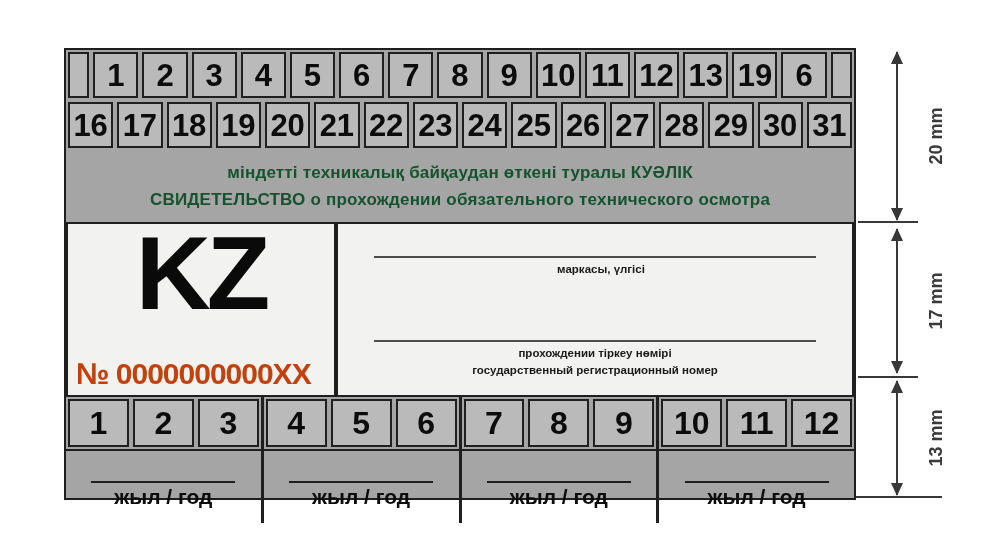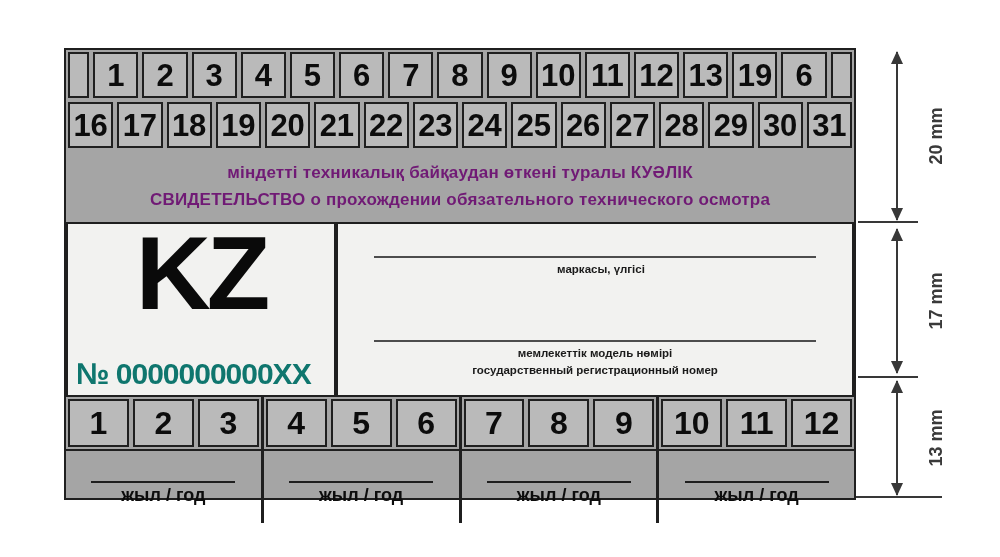--- a/index.html
+++ b/index.html
@@ -12,48 +12,48 @@
   
   .day-row { display:flex; height:50px; width:100%; }
   .contents { display:contents; }
   .cell { flex:1; background:#bababa; border:2px solid #1f1f1f; margin:2px;
           display:flex; align-items:center; justify-content:center;
           font-weight:bold; font-size:31px; color:#0c0c0c; line-height:1; }
   .stub { flex:0.42; }
 
   
   .title-band { height:72px; padding-top:9px; text-align:center; }
-  .title-line { font-weight:bold; font-size:17px; color:#701a75; line-height:1.6;
+  .title-line { font-weight:bold; font-size:17px; color:#14532d; line-height:1.6;
                 letter-spacing:0.2px; }
 
   
   .white-band { height:175px; display:flex; gap:0; }
   .panel { background:#f2f2f0; border:2px solid #1f1f1f; }
   .id-panel { width:270px; display:flex; flex-direction:column; position:relative; }
   .kz { text-align:center; font-weight:bold; font-size:104px; line-height:0.92;
         letter-spacing:-4px; color:#0a0a0a; margin-top:2px; }
   .serial { position:absolute; left:8px; bottom:4px; font-weight:bold;
-            font-size:30px; letter-spacing:-1px; color:#0f766e; white-space:nowrap; }
+            font-size:30px; letter-spacing:-1px; color:#c2410c; white-space:nowrap; }
   .fields-panel { flex:1; position:relative; }
   .field-rule { position:absolute; left:7%; right:7%; height:2px; background:#4d4d4d; }
   .rule-1 { top:32px; } .rule-2 { top:116px; }
   .field-labels { position:absolute; left:0; right:0; text-align:center;
                   font-weight:bold; font-size:11.5px; line-height:1.45; color:#1a1a1a; }
   .labels-1 { top:37px;padding-left:12px; } .labels-2 { top:121px; }
 
   
   .months-band { height:126px; display:flex; }
   .month-group { flex:1; display:flex; flex-direction:column; }
   .month-group + .month-group { border-left:3px solid #1f1f1f; }
   .month-row { display:flex; height:52px; }
   .month-cell { font-size:32px; }
   .year-cell { flex:1; position:relative; border-top:2px solid #1f1f1f; }
   .year-line { position:absolute; top:30px; left:13%; right:13%; height:2px; background:#1f1f1f; }
   .year-label { position:absolute; top:34px; width:100%; text-align:center;
-                font-weight:bold; font-size:18px; color:#0c0c0c; }
+                font-weight:bold; font-size:21px; color:#0c0c0c; }
 
   
   .dim-arrow { position:absolute; left:896px; width:2px; background:#383838; }
   .dim-arrow::before { content:""; position:absolute; top:-1px; left:-5px;
       border-left:6px solid transparent; border-right:6px solid transparent;
       border-bottom:13px solid #383838; }
   .dim-arrow::after { content:""; position:absolute; bottom:-1px; left:-5px;
       border-left:6px solid transparent; border-right:6px solid transparent;
       border-top:13px solid #383838; }
   .arrow-1 { top:52px;  height:168px; }
@@ -97,21 +97,21 @@
       <div class="kz">KZ</div>
       <div class="serial">№ 0000000000XX</div>
     </div>
     <div class="panel fields-panel">
       <div class="field-rule rule-1"></div>
       <div class="field-labels labels-1">
         <div>маркасы, үлгісі</div>
       </div>
       <div class="field-rule rule-2"></div>
       <div class="field-labels labels-2">
-        <div>мемлекеттік модель нөмірі</div>
+        <div>прохождении тіркеу нөмірі</div>
         <div>государственный регистрационный номер</div>
       </div>
     </div>
   </div>
 
   <div class="months-band">
 
       <div class="month-group">
         <div class="month-row">
 

